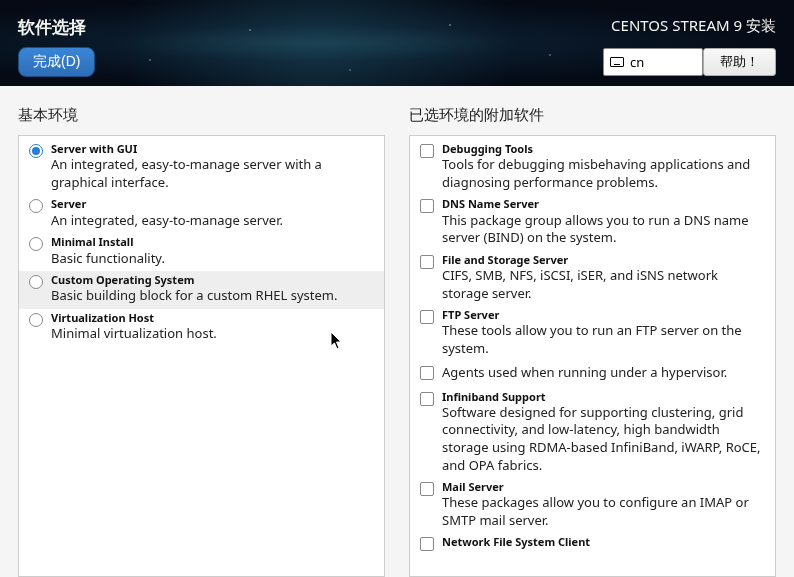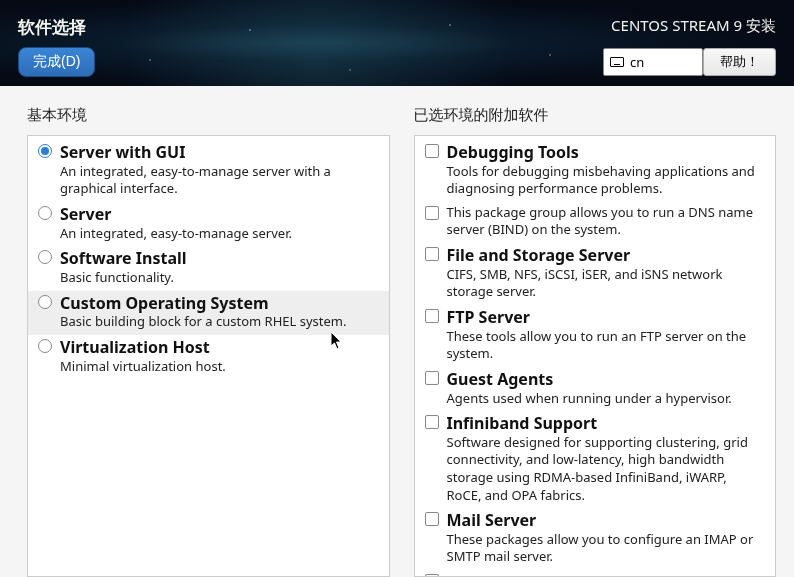--- a/index.html
+++ b/index.html
@@ -61,21 +61,21 @@
 }
 .kbd-icon::after {
   content: ""; position: absolute; bottom: 1px; left: 3px; width: 6px; height: 1.5px; background: #000;
 }
 .help-btn {
   background: linear-gradient(#f8f8f8, #e8e8e8);
   border: 1px solid #aaa; border-radius: 3px;
   padding: 4px 16px; color: #000; font-size: 13px; cursor: pointer; height: 28px;
 }
 .content {
-  display: flex; padding: 18px 18px 0 27px; gap: 24px;
+  display: flex; padding: 18px 18px 0 18px; gap: 24px;
   height: calc(577px - 86px);
 }
 .panel { flex: 1; display: flex; flex-direction: column; min-width: 0; }
 .panel-title { font-size: 15px; margin-bottom: 10px; color: #222; }
 .list-box {
   border: 1px solid #ccc; background: #fff;
   flex: 1; overflow-y: auto; padding: 4px 0;
 }
 .item {
   display: flex; align-items: flex-start; gap: 8px;
@@ -90,21 +90,21 @@
 .radio.selected { border-color: #2a7fd4; }
 .radio.selected::after {
   content: ""; position: absolute; inset: 2px;
   background: #2a7fd4; border-radius: 50%;
 }
 .chk {
   width: 14px; height: 14px; border: 1.5px solid #888; border-radius: 2px;
   display: inline-block; background: #fff;
 }
 .text-col { flex: 1; }
-.item-title { font-weight: 700; font-size: 16px; color: #111; line-height: 1.3; }
+.item-title { font-weight: 700; font-size: 11px; color: #111; line-height: 1.3; }
 .item-desc { font-size: 13px; color: #222; line-height: 1.35; }
 .list-box::-webkit-scrollbar { width: 10px; }
 .list-box::-webkit-scrollbar-thumb { background: #bbb; border-radius: 5px; }
 .cursor {
   position: absolute; left: 331px; top: 332px; z-index: 10;
   width: 12px; height: 18px; pointer-events: none;
 }
 </style>
 </head>
 <body>
@@ -140,21 +140,21 @@
         <div class="item">
           <span class="control"><span class="radio"></span></span>
           <div class="text-col">
             <div class="item-title">Server</div>
             <div class="item-desc">An integrated, easy-to-manage server.</div>
           </div>
         </div>
         <div class="item">
           <span class="control"><span class="radio"></span></span>
           <div class="text-col">
-            <div class="item-title">Software Install</div>
+            <div class="item-title">Minimal Install</div>
             <div class="item-desc">Basic functionality.</div>
           </div>
         </div>
         <div class="item hover">
           <span class="control"><span class="radio"></span></span>
           <div class="text-col">
             <div class="item-title">Custom Operating System</div>
             <div class="item-desc">Basic building block for a custom RHEL system.</div>
           </div>
         </div>
@@ -173,41 +173,41 @@
         <div class="item">
           <span class="control"><span class="chk"></span></span>
           <div class="text-col">
             <div class="item-title">Debugging Tools</div>
             <div class="item-desc">Tools for debugging misbehaving applications and diagnosing performance problems.</div>
           </div>
         </div>
         <div class="item">
           <span class="control"><span class="chk"></span></span>
           <div class="text-col">
+            <div class="item-title">DNS Name Server</div>
             <div class="item-desc">This package group allows you to run a DNS name server (BIND) on the system.</div>
           </div>
         </div>
         <div class="item">
           <span class="control"><span class="chk"></span></span>
           <div class="text-col">
             <div class="item-title">File and Storage Server</div>
             <div class="item-desc">CIFS, SMB, NFS, iSCSI, iSER, and iSNS network storage server.</div>
           </div>
         </div>
         <div class="item">
           <span class="control"><span class="chk"></span></span>
           <div class="text-col">
             <div class="item-title">FTP Server</div>
             <div class="item-desc">These tools allow you to run an FTP server on the system.</div>
           </div>
         </div>
         <div class="item">
           <span class="control"><span class="chk"></span></span>
           <div class="text-col">
-            <div class="item-title">Guest Agents</div>
             <div class="item-desc">Agents used when running under a hypervisor.</div>
           </div>
         </div>
         <div class="item">
           <span class="control"><span class="chk"></span></span>
           <div class="text-col">
             <div class="item-title">Infiniband Support</div>
             <div class="item-desc">Software designed for supporting clustering, grid connectivity, and low-latency, high bandwidth storage using RDMA-based InfiniBand, iWARP, RoCE, and OPA fabrics.</div>
           </div>
         </div>

